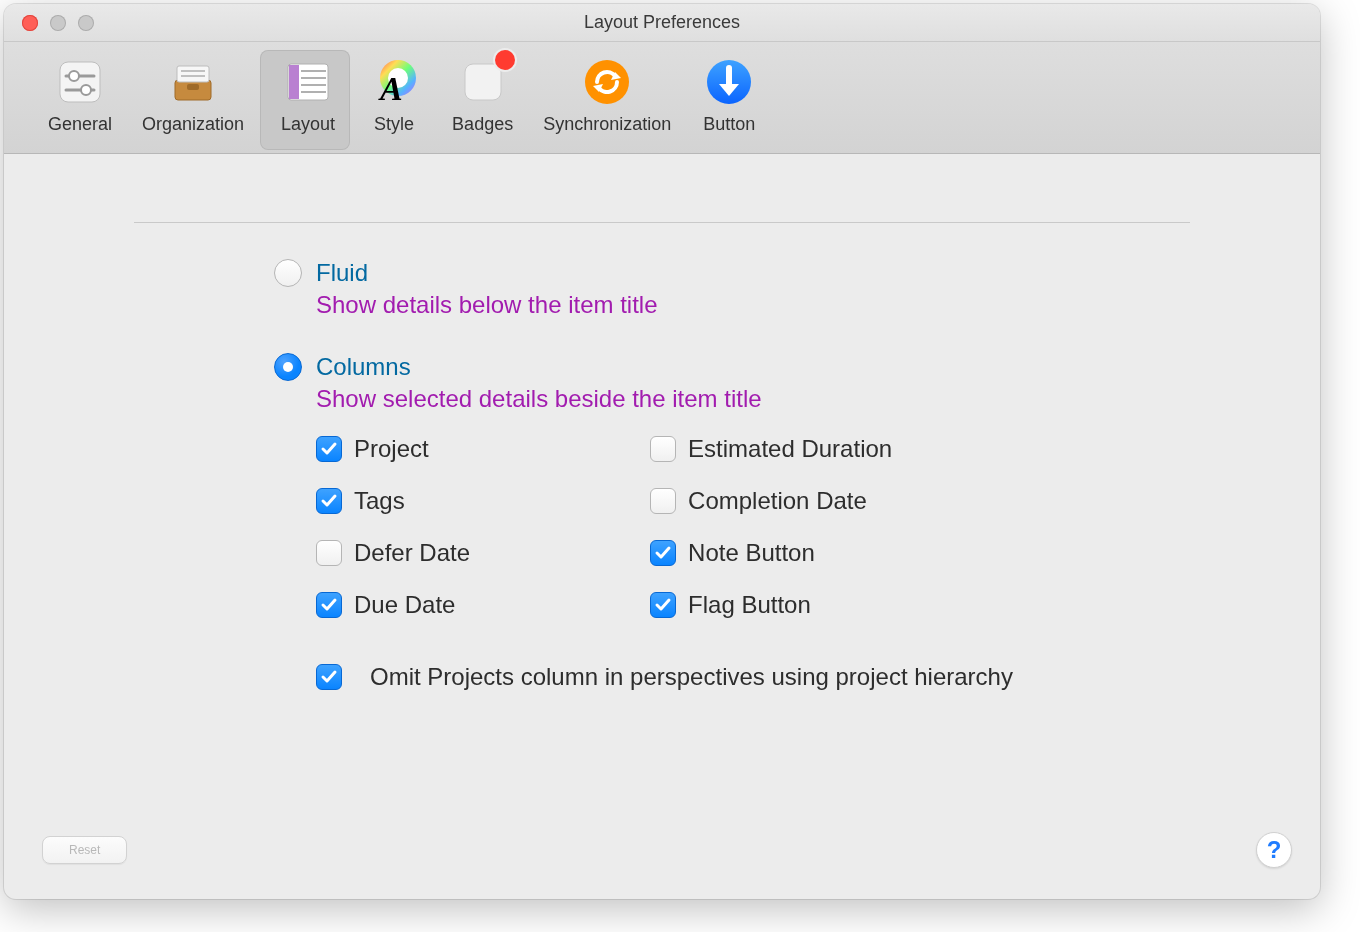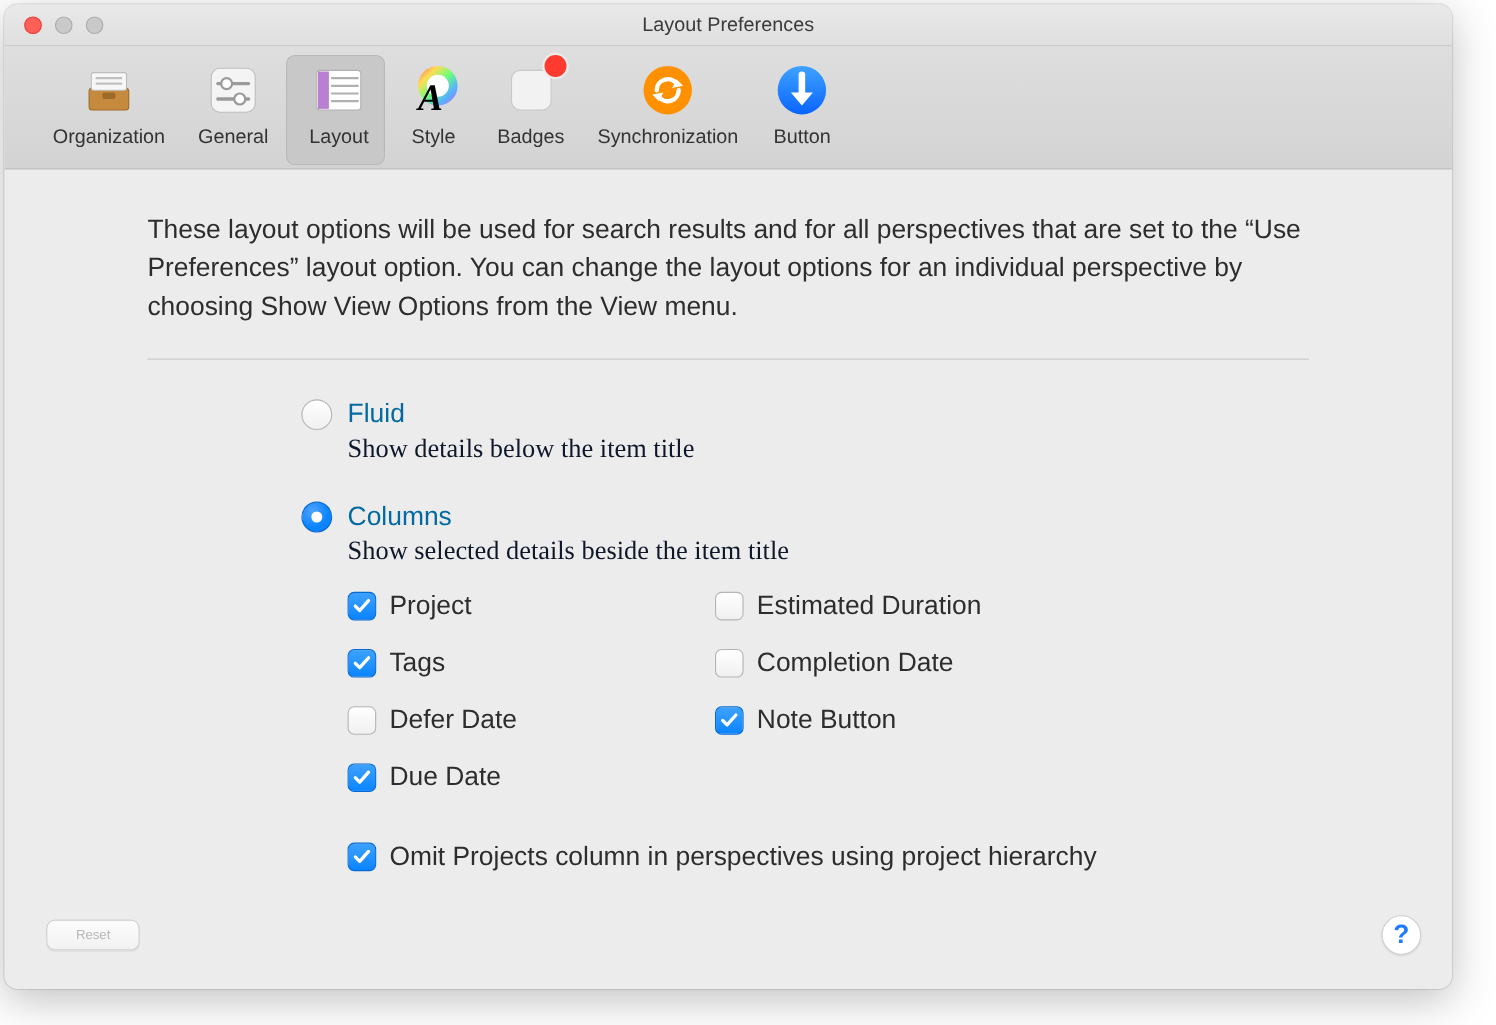--- a/index.html
+++ b/index.html
@@ -138,23 +138,22 @@
   }
   .radio.checked::after {
     content: "";
     width: 10px; height: 10px;
     background: #fff;
     border-radius: 50%;
   }
   .radio-label { font-size: 24px; color: #0369a1; }
   .radio-desc {
     font-size: 24px;
-    color: #0f172a;
+    color: #a21caf;
     margin: 0 0 34px 42px;
-    font-family: Liberation Serif, serif;
   }
   .cols {
     display: flex;
     margin: 22px 0 0 42px;
     gap: 180px;
   }
   .col { display: flex; flex-direction: column; gap: 24px; }
   .check-row {
     display: flex; align-items: center; gap: 12px;
     font-size: 24px;
@@ -168,21 +167,21 @@
     flex-shrink: 0;
   }
   .checkbox.checked {
     background: linear-gradient(#3ea2ff, #0a84ff);
     border: 1px solid #0768d4;
   }
   .checkbox.checked svg { display: block; }
   .checkbox svg { display: none; }
   .omit {
     margin: 44px 0 0 42px;
-    display: flex; align-items: center; gap: 12px;
+    display: flex; align-items: center; gap: 28px;
     font-size: 24px;
   }
   
   .footer {
     position: absolute;
     left: 0; right: 0; bottom: 0;
     height: 80px;
     display: flex;
     align-items: center;
     padding: 0 28px 18px 38px;
@@ -221,41 +220,41 @@
       <div class="traffic-light tl-max"></div>
     </div>
     <div class="title">Layout Preferences</div>
   </div>
 
   <div class="toolbar">
 
     <div class="tab">
       <div class="icon-wrap">
         <svg width="52" height="52" viewBox="0 0 52 52">
+          <rect x="6" y="6" width="40" height="40" rx="8" fill="#f4f4f4" stroke="#bdbdbd"></rect>
+          <line x1="12" y1="20" x2="40" y2="20" stroke="#9a9a9a" stroke-width="3" stroke-linecap="round"></line>
+          <circle cx="20" cy="20" r="5" fill="#fff" stroke="#9a9a9a" stroke-width="2"></circle>
+          <line x1="12" y1="34" x2="40" y2="34" stroke="#9a9a9a" stroke-width="3" stroke-linecap="round"></line>
+          <circle cx="32" cy="34" r="5" fill="#fff" stroke="#9a9a9a" stroke-width="2"></circle>
+        </svg>
+      </div>
+      <div class="label">General</div>
+    </div>
+
+    <div class="tab">
+      <div class="icon-wrap">
+        <svg width="52" height="52" viewBox="0 0 52 52">
           <rect x="8" y="24" width="36" height="20" rx="3" fill="#c68a3e" stroke="#9f6a28"></rect>
           <rect x="10" y="10" width="32" height="16" rx="2" fill="#f7f7f7" stroke="#bdbdbd"></rect>
           <line x1="14" y1="15" x2="38" y2="15" stroke="#c0c0c0" stroke-width="2"></line>
           <line x1="14" y1="20" x2="38" y2="20" stroke="#c0c0c0" stroke-width="2"></line>
           <rect x="20" y="28" width="12" height="6" rx="2" fill="#9f6a28"></rect>
         </svg>
       </div>
       <div class="label">Organization</div>
-    </div>
-
-    <div class="tab">
-      <div class="icon-wrap">
-        <svg width="52" height="52" viewBox="0 0 52 52">
-          <rect x="6" y="6" width="40" height="40" rx="8" fill="#f4f4f4" stroke="#bdbdbd"></rect>
-          <line x1="12" y1="20" x2="40" y2="20" stroke="#9a9a9a" stroke-width="3" stroke-linecap="round"></line>
-          <circle cx="20" cy="20" r="5" fill="#fff" stroke="#9a9a9a" stroke-width="2"></circle>
-          <line x1="12" y1="34" x2="40" y2="34" stroke="#9a9a9a" stroke-width="3" stroke-linecap="round"></line>
-          <circle cx="32" cy="34" r="5" fill="#fff" stroke="#9a9a9a" stroke-width="2"></circle>
-        </svg>
-      </div>
-      <div class="label">General</div>
     </div>
 
     <div class="tab selected">
       <div class="icon-wrap">
         <svg width="52" height="52" viewBox="0 0 52 52">
           <rect x="6" y="8" width="40" height="36" rx="3" fill="#ffffff" stroke="#b0b0b0"></rect>
           <rect x="7" y="9" width="10" height="34" fill="#b980d1"></rect>
           <line x1="19" y1="15" x2="44" y2="15" stroke="#b0b0b0" stroke-width="2"></line>
           <line x1="19" y1="22" x2="44" y2="22" stroke="#b0b0b0" stroke-width="2"></line>
           <line x1="19" y1="29" x2="44" y2="29" stroke="#b0b0b0" stroke-width="2"></line>
@@ -326,21 +325,20 @@
           <path d="M26 12 L26 30" stroke="#fff" stroke-width="6" stroke-linecap="round"></path>
           <polygon points="16,28 36,28 26,40" fill="#fff"></polygon>
         </svg>
       </div>
       <div class="label">Button</div>
     </div>
 
   </div>
 
   <div class="content">
-    <p class="intro">These layout options will be used for search results and for all perspectives that are set to the “Use Preferences” layout option. You can change the layout options for an individual perspective by choosing Show View Options from the View menu.</p>
     <div class="divider"></div>
 
     <div class="options">
 
       <div class="radio-row">
         <div class="radio"></div>
         <span class="radio-label">Fluid</span>
       </div>
       <div class="radio-desc">Show details below the item title</div>
 
@@ -390,20 +388,28 @@
               <div class="checkbox"></div>
               <span>Completion Date</span>
             </div>
             <div class="check-row">
               <div class="checkbox checked">
                 <svg width="18" height="18" viewBox="0 0 18 18">
                   <path d="M3 9 L7 13 L15 4" stroke="#fff" stroke-width="3" fill="none" stroke-linecap="round" stroke-linejoin="round"></path>
                 </svg>
               </div>
               <span>Note Button</span>
+            </div>
+            <div class="check-row">
+              <div class="checkbox checked">
+                <svg width="18" height="18" viewBox="0 0 18 18">
+                  <path d="M3 9 L7 13 L15 4" stroke="#fff" stroke-width="3" fill="none" stroke-linecap="round" stroke-linejoin="round"></path>
+                </svg>
+              </div>
+              <span>Flag Button</span>
             </div>
           </div>
       </div>
 
       <div class="omit">
         <div class="checkbox checked">
           <svg width="18" height="18" viewBox="0 0 18 18">
               <path d="M3 9 L7 13 L15 4" stroke="#fff" stroke-width="3" fill="none" stroke-linecap="round" stroke-linejoin="round"></path>
             </svg>
         </div>

